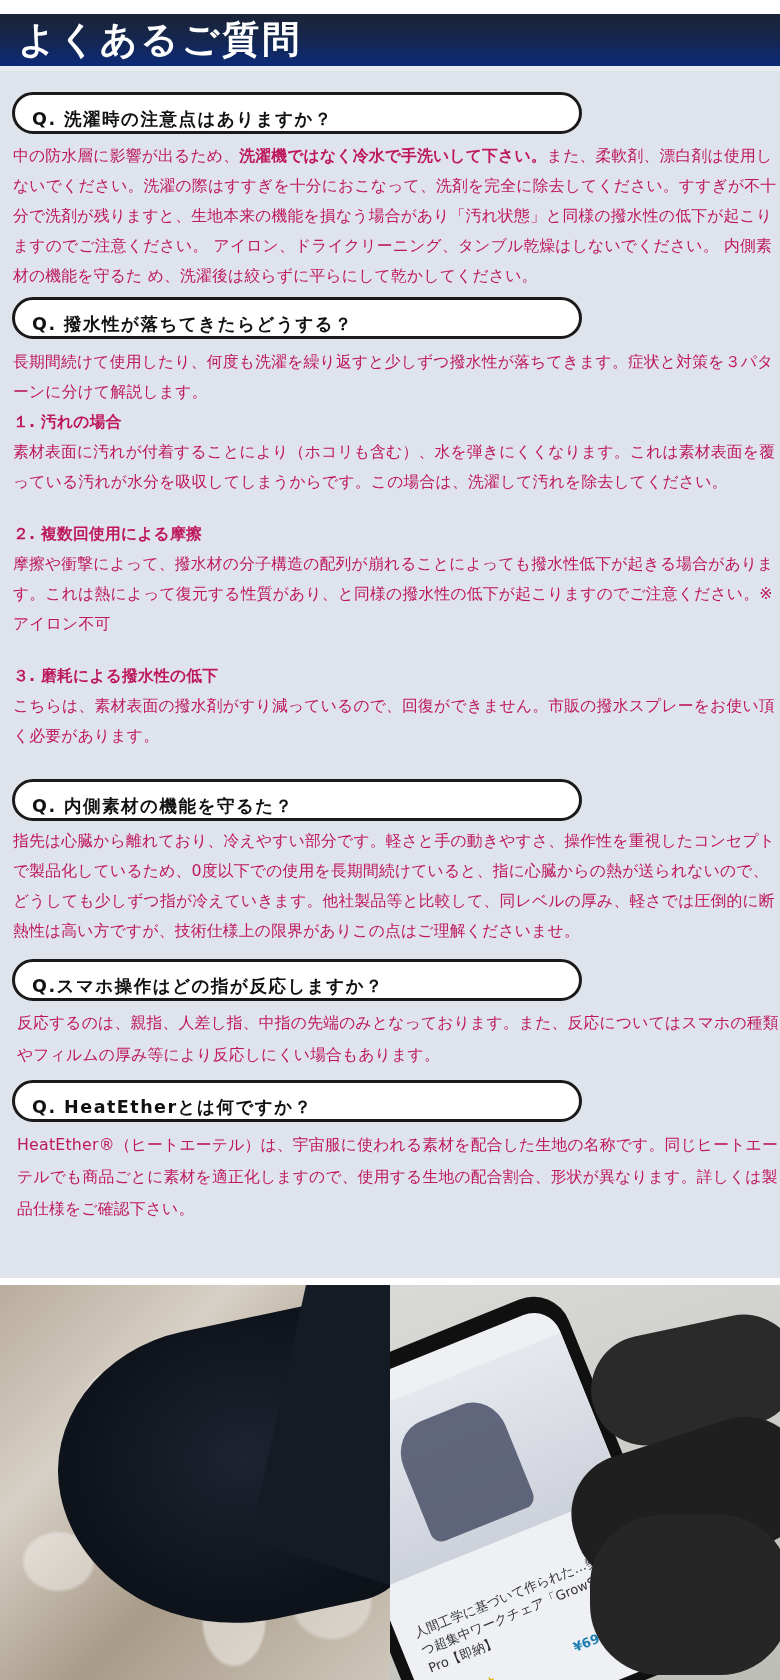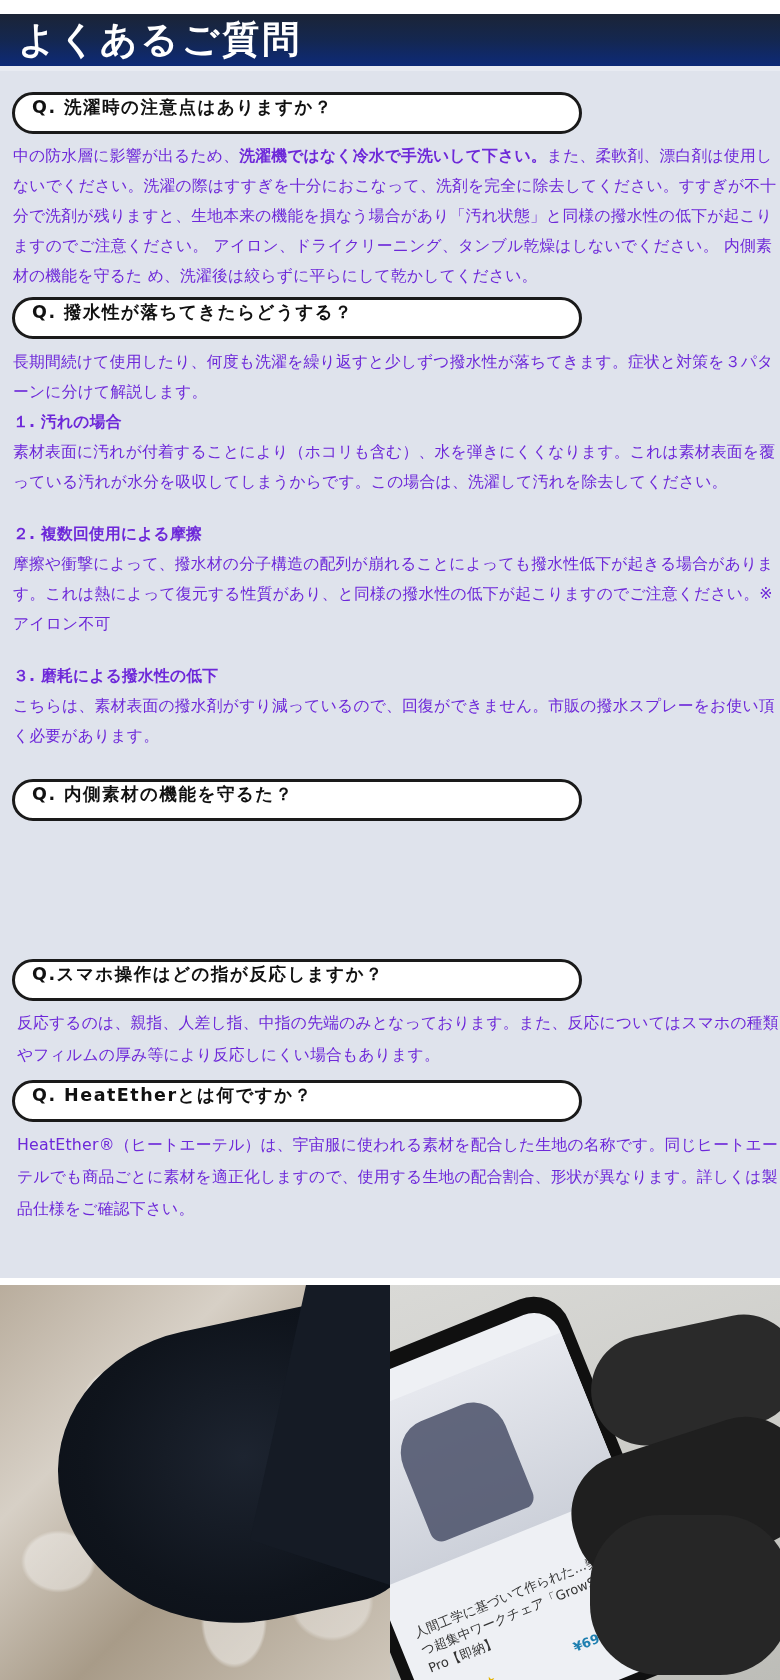--- a/index.html
+++ b/index.html
@@ -14,26 +14,26 @@
   .header-title { color: #ffffff; font-size: 37px; font-weight: bold; letter-spacing: 3px; }
   .header-line { height: 5px; background: #e8ebf2; }
   .faq-area {
     background: #dfe3ec;
     height: 1207px;
     position: relative;
   }
   .q-pill {
     position: absolute; left: 12px; width: 570px; height: 42px;
     background: #ffffff; border: 3.5px solid #1a1a1a; border-radius: 22px;
-    display: flex; align-items: flex-start; padding-left: 17px;
+    display: flex; align-items: flex-end; padding-left: 17px;
     font-size: 17.5px; font-weight: bold; letter-spacing: 1.5px; color: #111;
   }
   .ans {
     position: absolute; left: 13px; width: 765px;
-    font-size: 15.8px; line-height: 30px; color: #6d28d9; letter-spacing: 0.2px;
+    font-size: 15.8px; line-height: 30px; color: #be185d; letter-spacing: 0.2px;
   }
   .ans p { margin: 0; }
   .ans b { font-weight: bold; }
   .sub-h { font-weight: bold; }
   .gap { height: 22px; }
   .photos { position: absolute; top: 1285px; left: 0; width: 780px; height: 395px; display: flex; }
   .photo { width: 390px; height: 395px; position: relative; overflow: hidden; }
   .photo-left {
     background:
       radial-gradient(ellipse at 30% 30%, rgba(255,255,255,0.55) 0 8%, transparent 9%),
@@ -102,20 +102,23 @@
     <p class="sub-h">２. 複数回使用による摩擦</p>
     <p>摩擦や衝撃によって、撥水材の分子構造の配列が崩れることによっても撥水性低下が起きる場合があります。これは熱によって復元する性質があり、と同様の撥水性の低下が起こりますのでご注意ください。※アイロン不可</p>
     <div class="gap"></div>
     <p class="sub-h">３. 磨耗による撥水性の低下</p>
     <p>こちらは、素材表面の撥水剤がすり減っているので、回復ができません。市販の撥水スプレーをお使い頂く必要があります。</p>
   </div>
 
   <div class="q-pill" style="top:708px;">
     <span>Q. 内側素材の機能を守るた？</span>
   </div>
+  <div class="ans" style="top:755px;">
+    <p>指先は心臓から離れており、冷えやすい部分です。軽さと手の動きやすさ、操作性を重視したコンセプトで製品化しているため、0度以下での使用を長期間続けていると、指に心臓からの熱が送られないので、どうしても少しずつ指が冷えていきます。他社製品等と比較して、同レベルの厚み、軽さでは圧倒的に断熱性は高い方ですが、技術仕様上の限界がありこの点はご理解くださいませ。</p>
+  </div>
 
   <div class="q-pill" style="top:888px;">
     <span>Q.スマホ操作はどの指が反応しますか？</span>
   </div>
   <div class="ans" style="top:936px; left:17px; line-height:32px;">
     <p>反応するのは、親指、人差し指、中指の先端のみとなっております。また、反応についてはスマホの種類やフィルムの厚み等により反応しにくい場合もあります。</p>
   </div>
 
   <div class="q-pill" style="top:1009px;">
     <span>Q. HeatEtherとは何ですか？</span>

